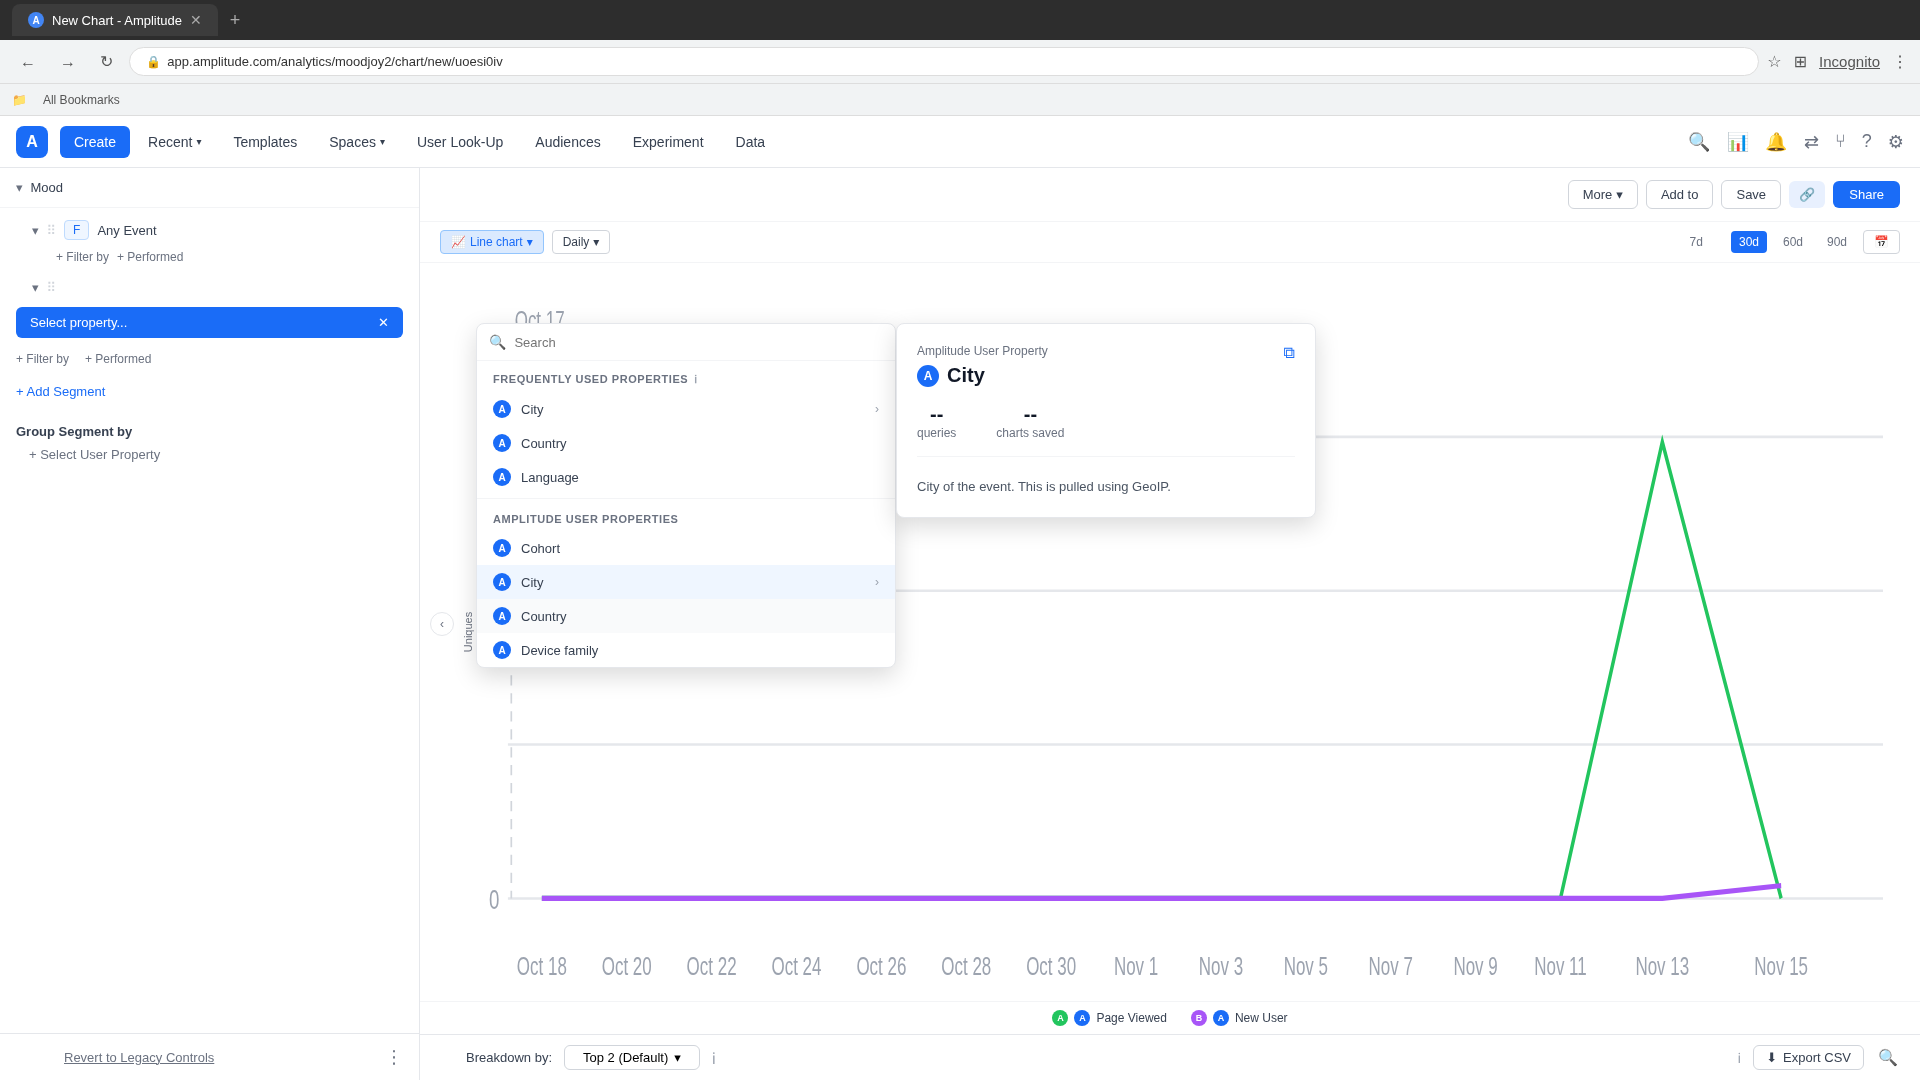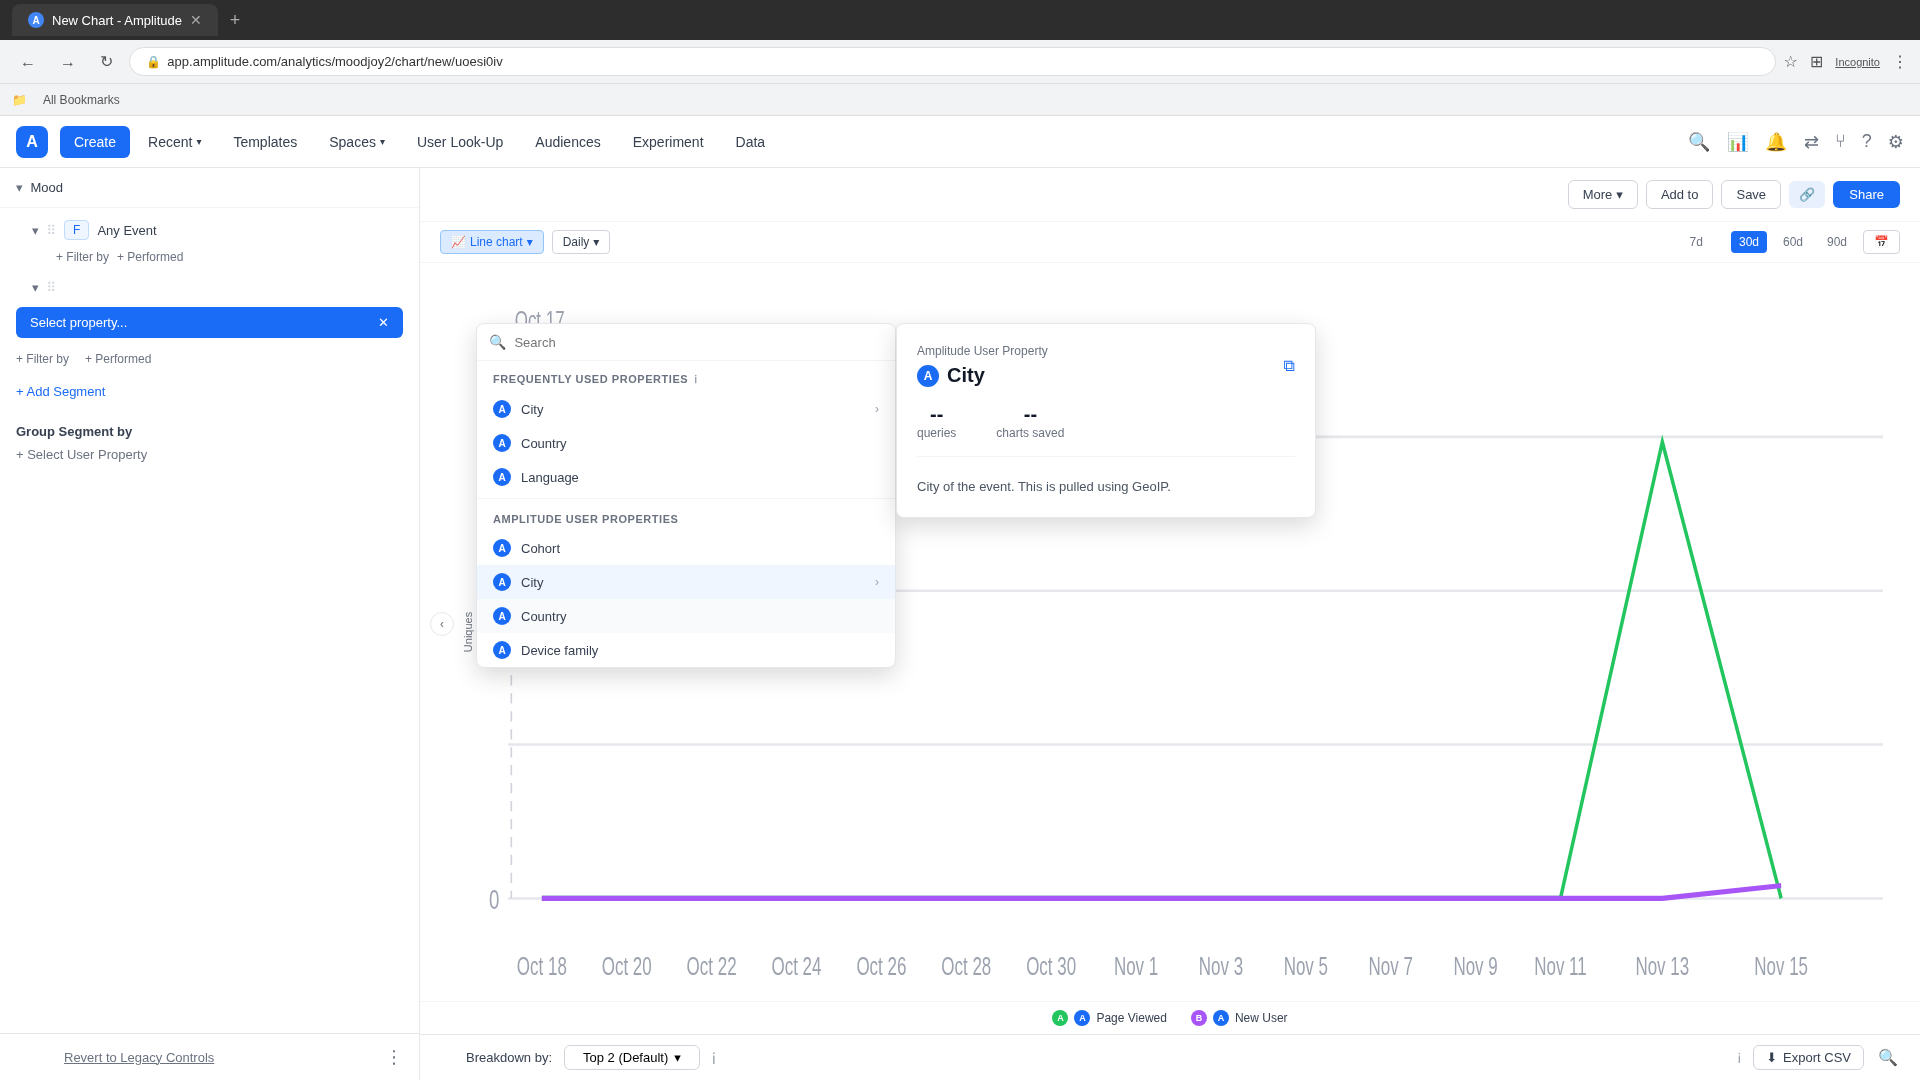--- a/index.html
+++ b/index.html
@@ -78,37 +78,37 @@
     .dropdown-list { max-height: 320px; overflow-y: auto; }
     .dropdown-section-title { padding: 10px 16px 6px; font-size: 11px; font-weight: 600; color: #6b7280; text-transform: uppercase; letter-spacing: 0.05em; display: flex; align-items: center; gap: 6px; }
     .dropdown-item { padding: 8px 16px; display: flex; align-items: center; gap: 10px; cursor: pointer; font-size: 13px; color: #374151; }
     .dropdown-item.selected { background: #eff6ff; }
     .dropdown-item .item-icon { width: 18px; height: 18px; background: #1a6cf7; border-radius: 50%; display: flex; align-items: center; justify-content: center; color: #fff; font-size: 10px; font-weight: bold; flex-shrink: 0; }
     .dropdown-item .item-chevron { margin-left: auto; color: #9ca3af; font-size: 12px; }
     .dropdown-divider { height: 1px; background: #f3f4f6; margin: 4px 0; }
 
     
     .property-preview { position: absolute; top: 155px; left: 476px; width: 420px; background: #fff; border: 1px solid #e5e7eb; border-radius: 8px; box-shadow: 0 8px 24px rgba(0,0,0,0.15); z-index: 201; padding: 20px; }
-    .preview-header { display: flex; align-items: center; justify-content: space-between; margin-bottom: 16px; }
+    .preview-header { display: flex; align-items: flex-start; justify-content: space-between; margin-bottom: 16px; }
     .preview-tag { font-size: 12px; color: #6b7280; margin-bottom: 6px; }
     .preview-title { display: flex; align-items: center; gap: 8px; font-size: 20px; font-weight: 600; color: #111827; }
     .preview-title .title-icon { width: 22px; height: 22px; background: #1a6cf7; border-radius: 50%; display: flex; align-items: center; justify-content: center; color: #fff; font-size: 12px; font-weight: bold; }
     .preview-external-link { color: #1a6cf7; cursor: pointer; font-size: 16px; }
     .preview-stats { display: flex; gap: 40px; margin-bottom: 20px; border-bottom: 1px solid #f3f4f6; padding-bottom: 16px; }
     .preview-stat { text-align: center; }
     .preview-stat-value { font-size: 20px; font-weight: 600; color: #111827; }
     .preview-stat-label { font-size: 12px; color: #6b7280; }
     .preview-description { font-size: 13px; color: #4b5563; line-height: 1.5; }
 
     
     .collapse-arrow { position: absolute; left: 460px; top: 50%; transform: translateY(-50%); background: #fff; border: 1px solid #e5e7eb; border-radius: 50%; width: 24px; height: 24px; display: flex; align-items: center; justify-content: center; cursor: pointer; color: #6b7280; font-size: 12px; z-index: 50; }
     .filter-link { font-size: 12px; color: #6b7280; cursor: pointer; }
     .add-segment { font-size: 13px; color: #1a6cf7; cursor: pointer; padding: 8px 0; }
     .group-segment { padding: 12px 0 6px; font-size: 13px; font-weight: 600; color: #374151; }
-    .select-user-prop { font-size: 13px; color: #6b7280; cursor: pointer; padding: 4px 0; }
+    .select-user-prop { font-size: 13px; color: #6b7280; cursor: pointer; padding: 4px 0; margin-left: 13px; }
 
     
     .moodjoy-label { padding: 12px 16px; font-size: 13px; color: #6b7280; display: flex; align-items: center; gap: 8px; border-bottom: 1px solid #f3f4f6; }
     .event-row { padding: 6px 16px; display: flex; align-items: center; gap: 8px; font-size: 13px; }
     .event-expand { color: #6b7280; cursor: pointer; }
     .event-drag { color: #d1d5db; cursor: grab; }
     .event-badge { background: #eff6ff; border: 1px solid #bfdbfe; color: #1a6cf7; padding: 2px 8px; border-radius: 4px; font-size: 12px; }
     .filter-row { padding: 4px 16px 4px 40px; font-size: 12px; color: #6b7280; display: flex; align-items: center; gap: 8px; }
 
     
@@ -132,21 +132,21 @@
   <button class="nav-btn">←</button>
   <button class="nav-btn">→</button>
   <button class="nav-btn">↻</button>
   <div class="address-bar">
     <span class="address-bar-lock">🔒</span>
     <span>app.amplitude.com/analytics/moodjoy2/chart/new/uoesi0iv</span>
   </div>
   <div class="browser-actions">
     <span>☆</span>
     <span>⊞</span>
-    <span style="font-size:11px;text-decoration:underline;">Incognito</span>
+    <span style="font-size:15px;text-decoration:underline;">Incognito</span>
     <span>⋮</span>
   </div>
 </div>
 
 <div class="bookmarks-bar">
   <span>📁</span>
   <span>All Bookmarks</span>
 </div>
 
 <div class="app">

